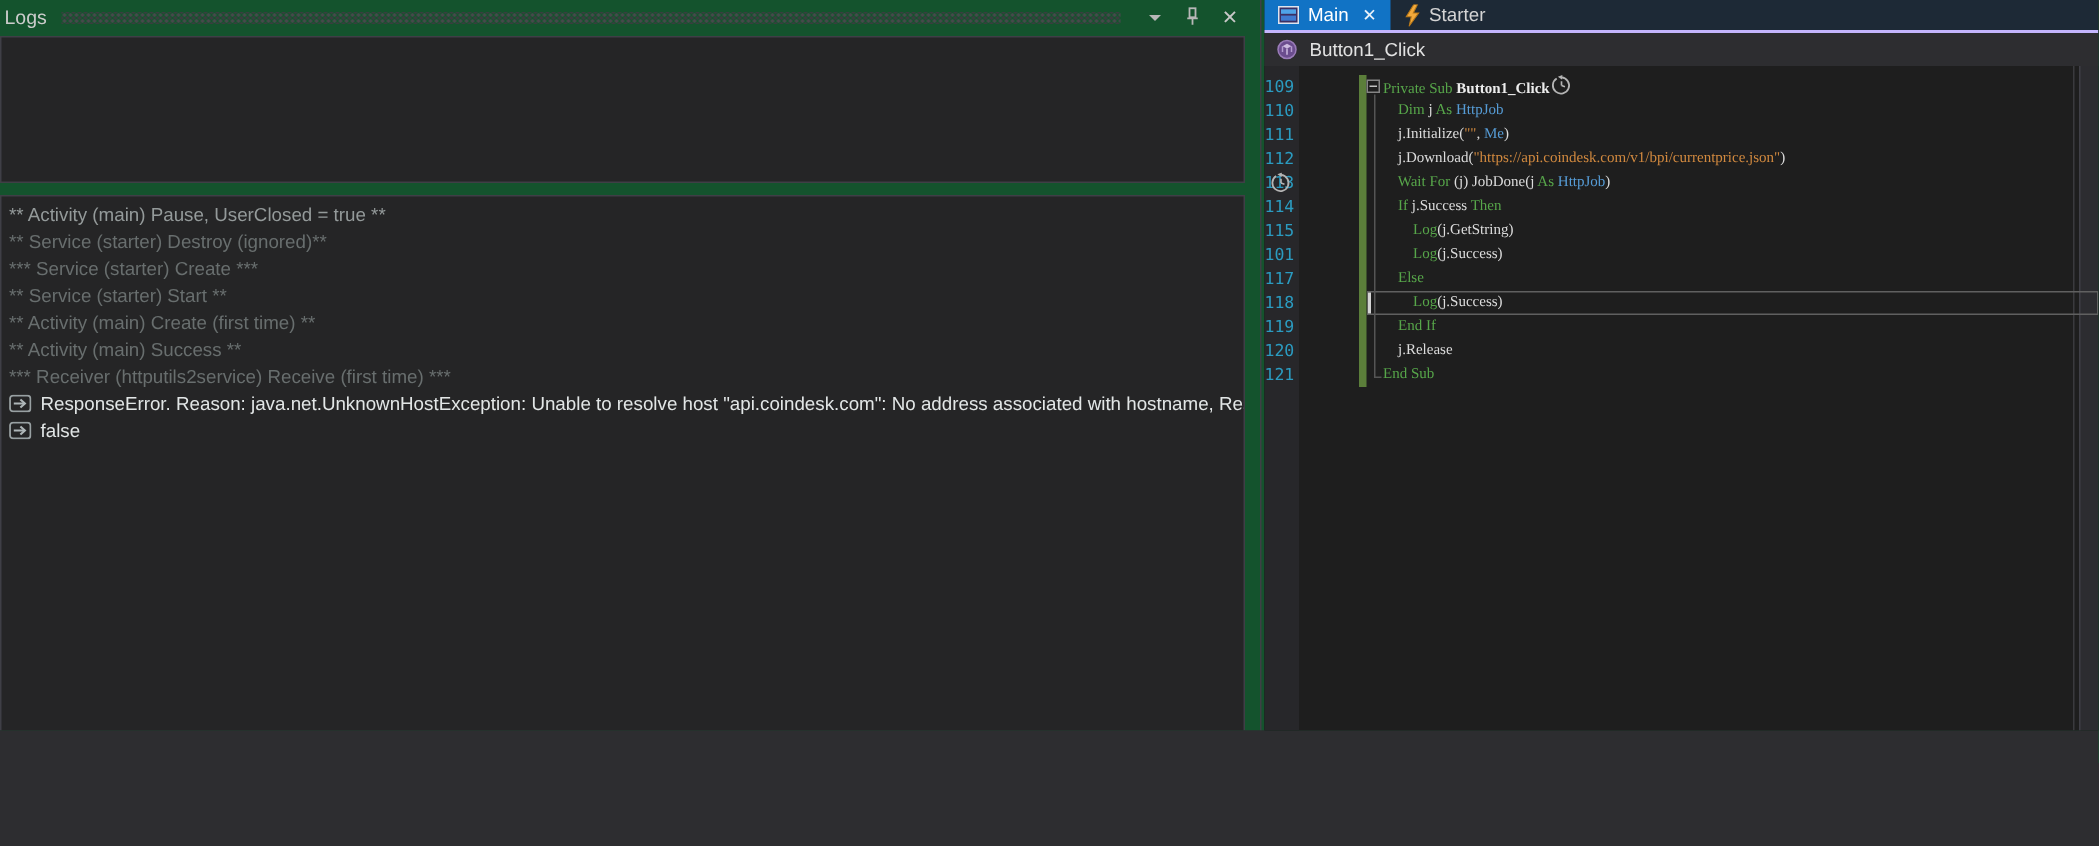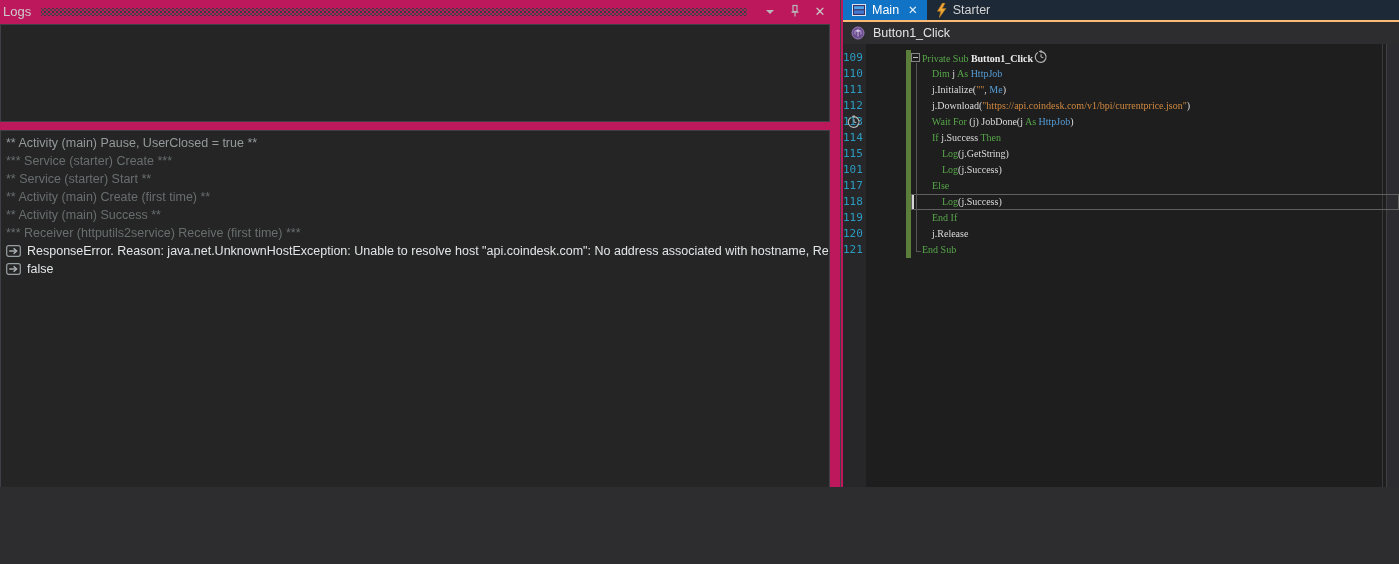--- a/index.html
+++ b/index.html
@@ -1,16 +1,16 @@
 <!DOCTYPE html>
 <html><head>
 <meta charset="utf-8">
 <style>
   html,body{margin:0;padding:0;background:#2d2d30;}
-  .app{position:relative;width:1399px;height:487px;background:#be185d;overflow:hidden;
+  .app{position:relative;width:1399px;height:487px;background:#14532d;overflow:hidden;
        font-family:"Liberation Sans",sans-serif;-webkit-font-smoothing:antialiased;}
 
   
   .logs-titlebar{position:absolute;left:0;top:0;width:836px;height:22px;display:flex;align-items:center;}
   .logs-title{color:#cccccc;font-size:13px;margin-left:3px;white-space:nowrap;}
   .grip{flex:1;height:8px;margin:2px 14px 0 10px;
         background-image:radial-gradient(#48484c 1px, transparent 1.2px),radial-gradient(#3c3c40 1px, transparent 1.2px);
         background-size:4px 4px,4px 4px;background-position:0 0,2px 2px;}
   .tb-btn{width:18px;height:18px;display:flex;align-items:center;justify-content:center;margin-right:7px;color:#c0c0c0;}
   .caret-down{width:0;height:0;border-left:4px solid transparent;border-right:4px solid transparent;border-top:4px solid #b8b8b8;margin-top:2px;}
@@ -22,21 +22,21 @@
   .log-entry{padding:0 5px;height:18px;line-height:18px;font-size:12.5px;white-space:nowrap;display:flex;align-items:center;}
   .log-entry.bright span{color:#949a9a;text-align:center;}
   .log-entry.dim span{color:#686e6e;}
   .log-entry.white span{color:#e2e6e6;}
   .log-entry .exp-ic{margin-right:6px;flex:0 0 auto;display:inline-flex;}
 
   .splitter{position:absolute;left:840px;top:0;width:1px;height:564px;background:#3f3f46;}
 
   
   .editor{position:absolute;left:843px;top:0;right:0;height:564px;background:#1e1e1e;}
-  .tabstrip{position:absolute;left:0;top:0;right:0;height:20px;background:#1d2936;border-bottom:2px solid #fdba74;display:flex;}
+  .tabstrip{position:absolute;left:0;top:0;right:0;height:20px;background:#1d2936;border-bottom:2px solid #c4b5fd;display:flex;}
   .tab{display:flex;align-items:center;gap:6px;padding:0 9px;font-size:12.5px;height:20px;white-space:nowrap;}
   .tab.active{background:#1173c5;color:#ffffff;}
   .tab.inactive{color:#d4d4d4;}
   .tab .tab-x{font-size:11.5px;color:#eaf2fa;margin-left:3px;}
 
   .breadcrumb{position:absolute;left:0;top:22px;right:0;height:22px;background:#2d2d30;display:flex;align-items:center;gap:8px;padding-left:8px;box-sizing:border-box;}
   .breadcrumb-label{color:#e2e2e2;font-size:12.5px;}
 
   .editor-body{position:absolute;left:0;top:44px;right:0;bottom:0;background:#1e1e1e;overflow:hidden;}
   .glyph-margin{position:absolute;left:0;top:0;bottom:0;width:23px;background:#27272a;z-index:0;}
@@ -87,20 +87,23 @@
       <span class="x-glyph">✕</span>
     </div>
   </div>
 
   <div class="logs-box box-empty"></div>
   <div class="logs-box box-logs">
       <div class="log-entry bright">
         <span>** Activity (main) Pause, UserClosed = true **</span>
       </div>
       <div class="log-entry dim">
+        <span>** Service (starter) Destroy (ignored)**</span>
+      </div>
+      <div class="log-entry dim">
         <span>*** Service (starter) Create ***</span>
       </div>
       <div class="log-entry dim">
         <span>** Service (starter) Start **</span>
       </div>
       <div class="log-entry dim">
         <span>** Activity (main) Create (first time) **</span>
       </div>
       <div class="log-entry dim">
         <span>** Activity (main) Success **</span>

